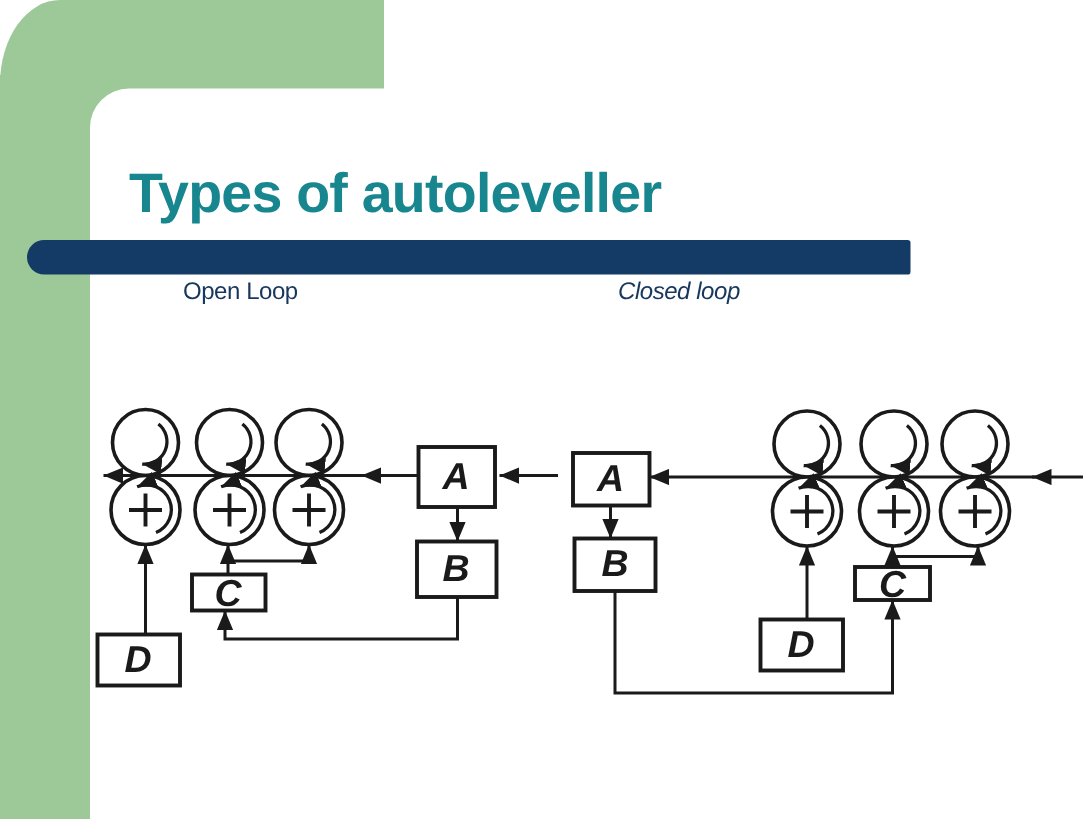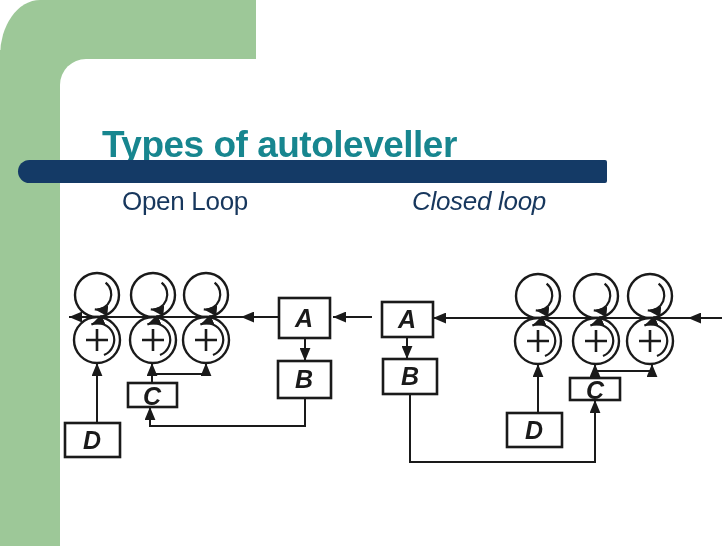--- a/index.html
+++ b/index.html
@@ -13,30 +13,30 @@
   }
   .green-side{
     position:absolute;left:0;top:50px;width:60px;height:496px;
     background:#9DC898;z-index:1;
   }
   .content-area{
     position:absolute;left:60px;top:59px;width:668px;height:487px;
     background:#ffffff;border-top-left-radius:26px;z-index:2;
   }
   .slide-title{
-    position:absolute;left:86px;top:108px;margin:16px;z-index:3;
+    position:absolute;left:86px;top:108px;margin:0;z-index:3;
     font-size:37px;font-weight:bold;letter-spacing:-0.5px;
     color:#17868F;white-space:nowrap;
   }
   .divider-bar{
     position:absolute;left:18px;top:160px;width:589px;height:23px;
     background:#143A66;border-radius:12px 2px 2px 12px;z-index:3;
   }
   .col-label{
-    position:absolute;top:186px;z-index:3;font-size:26px;
+    position:absolute;top:186px;z-index:3;font-size:16px;
     letter-spacing:-0.3px;color:#17375D;white-space:nowrap;
   }
   .col-label.open{left:122px;}
   .col-label.closed{left:412px;font-style:italic;}
   .diagram-layer{position:absolute;left:0;top:0;z-index:4;}
   .blk-label{
     font-family:"Liberation Sans",sans-serif;font-size:25px;
     font-weight:bold;font-style:italic;fill:#1A1A1A;
   }
 </style>

